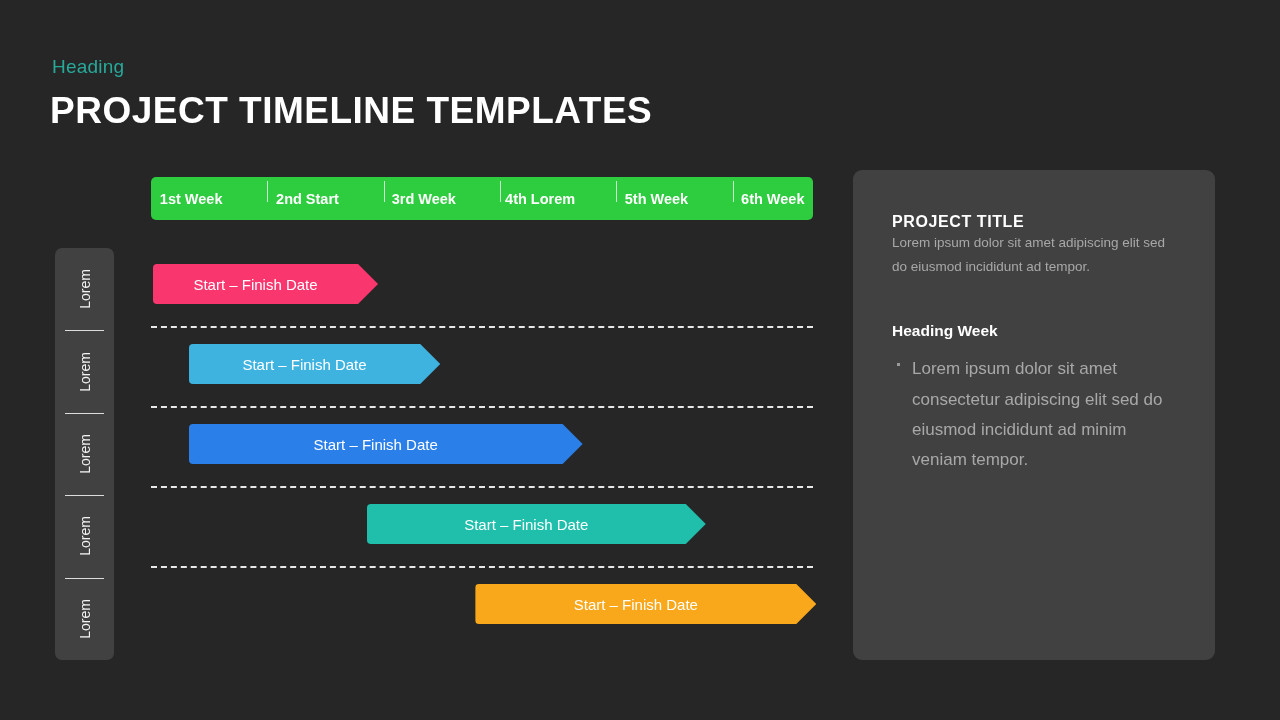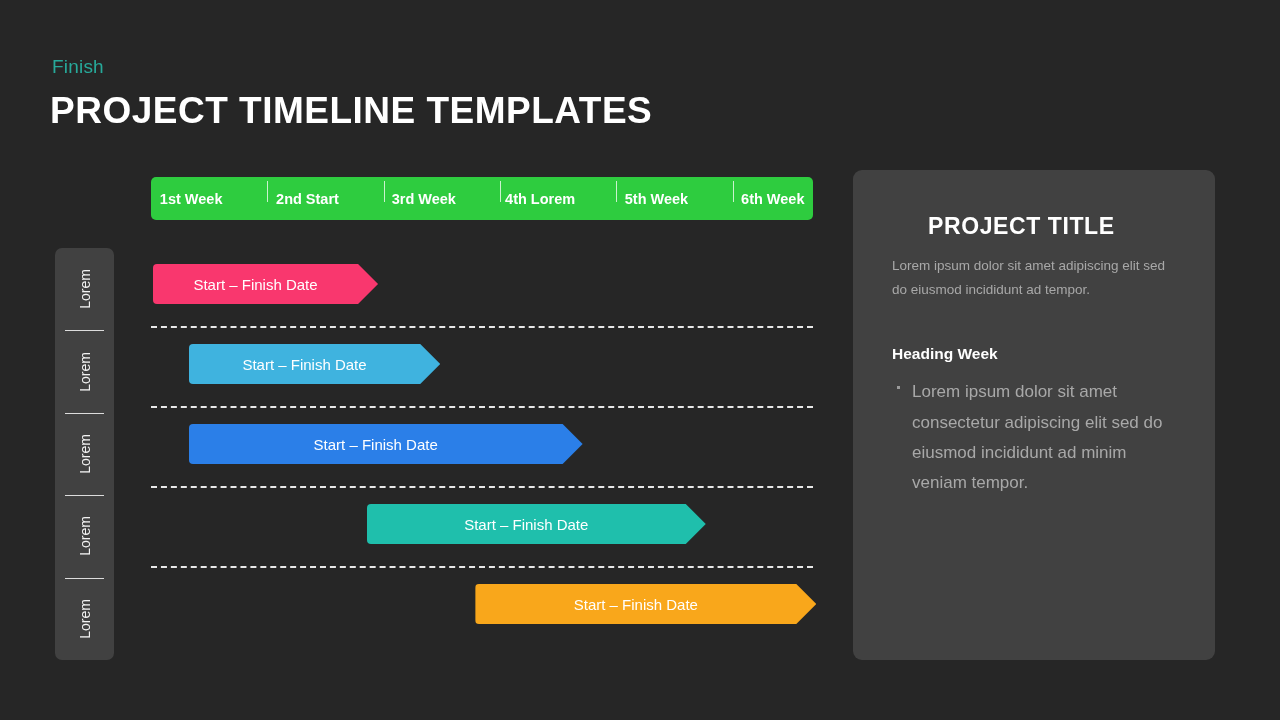--- a/index.html
+++ b/index.html
@@ -75,42 +75,42 @@
   }
 
   
   .panel{
     position:absolute;left:853px;top:170px;
     width:362px;height:490px;
     background:#414141;border-radius:9px;
     box-sizing:border-box;padding:43px 38px 0 39px;
   }
   .panel-title{
-    font-size:23px;font-weight:bold;color:#ffffff;letter-spacing:.6px;margin-left:36px;
+    font-size:16px;font-weight:bold;color:#ffffff;letter-spacing:.6px;
   }
   .panel-sub{
-    margin-top:14px;font-size:13.5px;color:#a8a8a8;line-height:1.75;
+    font-size:13.5px;color:#a8a8a8;line-height:1.75;
   }
   .panel-heading{
     margin-top:44px;font-size:15.5px;font-weight:bold;color:#ffffff;
   }
   .bullets{margin:14px 0 0 0;padding:0;list-style:none;}
   .bullets li{
     position:relative;padding-left:20px;margin-bottom:22px;
     font-size:17px;color:#a8a8a8;line-height:1.78;
   }
   .bullets li::before{
     content:"";position:absolute;left:5px;top:9px;
     width:3px;height:3px;background:#9a9a9a;
   }
 </style>
 </head>
 <body>
 
-<div class="eyebrow">Finish</div>
+<div class="eyebrow">Heading</div>
 <div class="page-title">PROJECT TIMELINE TEMPLATES</div>
 
 <div class="weekbar" id="weekbar" style="background: rgb(46, 204, 63); gap: 36px;">
     <div class="week">1st Week</div>
     <div class="week">2nd Start</div>
     <div class="week">3rd Week</div>
     <div class="week">4th Lorem</div>
     <div class="week">5th Week</div>
     <div class="week">6th Week</div>
   </div>

